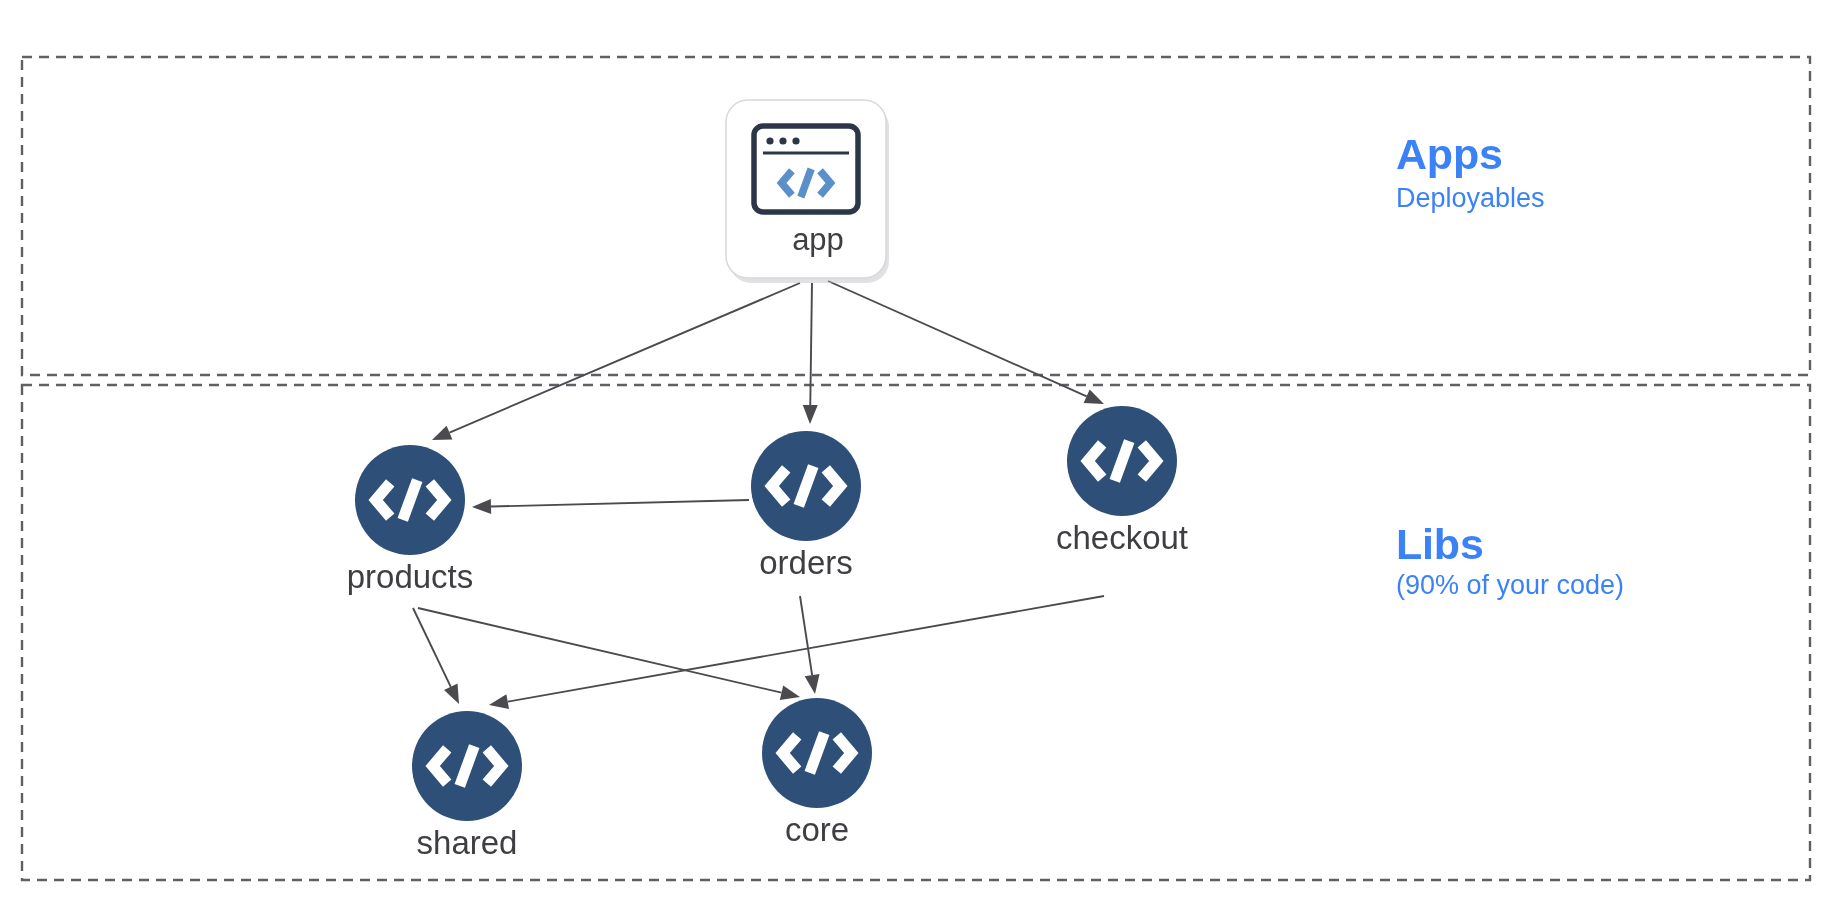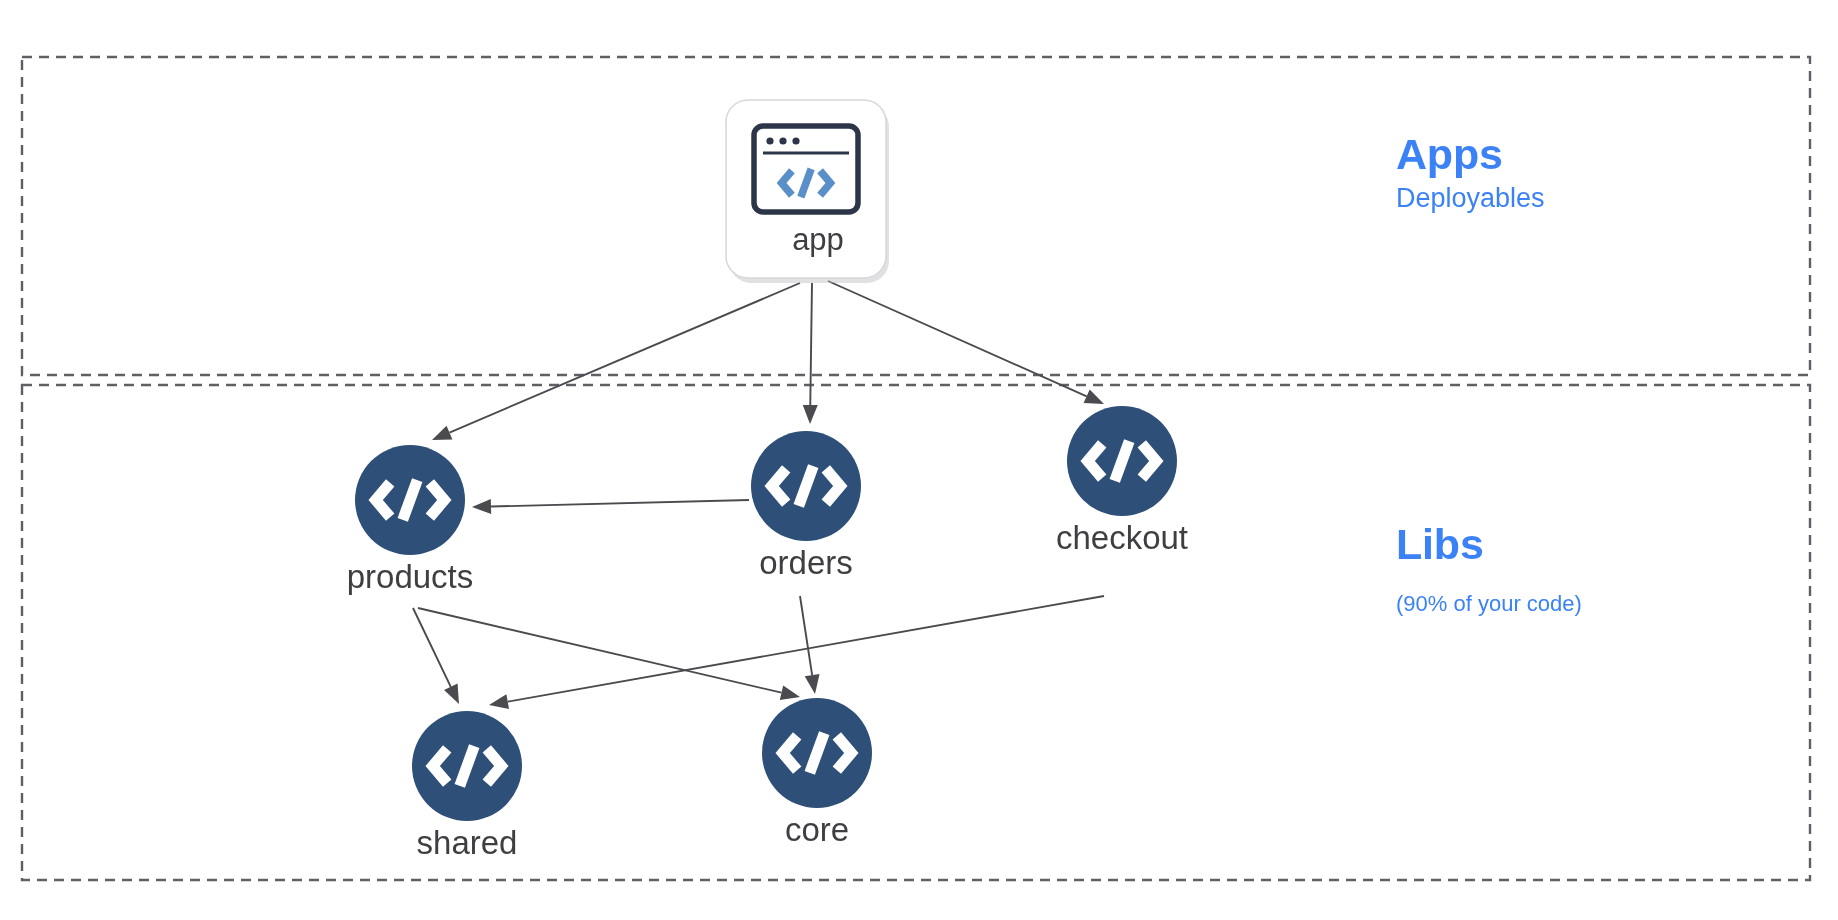--- a/index.html
+++ b/index.html
@@ -108,22 +108,22 @@
     display: block;
   }
   .zone-title .zone-sub {
     font-size: 27px;
     font-weight: normal;
     line-height: 1.2;
     display: block;
     margin-top: 4px;
   }
   .zone-title.libs .zone-sub {
-    font-size: 22px;
-    margin-top: 23px;
+    font-size: 27px;
+    margin-top: 1px;
   }
   #apps-zone-title { left: 1396px; top: 130px; }
   #libs-zone-title { left: 1396px; top: 520px; }
 </style>
 </head>
 <body>
 
 <div id="diagram-root">
 
   <svg class="diagram-canvas" viewBox="0 0 1838 920" xmlns="http://www.w3.org/2000/svg">

